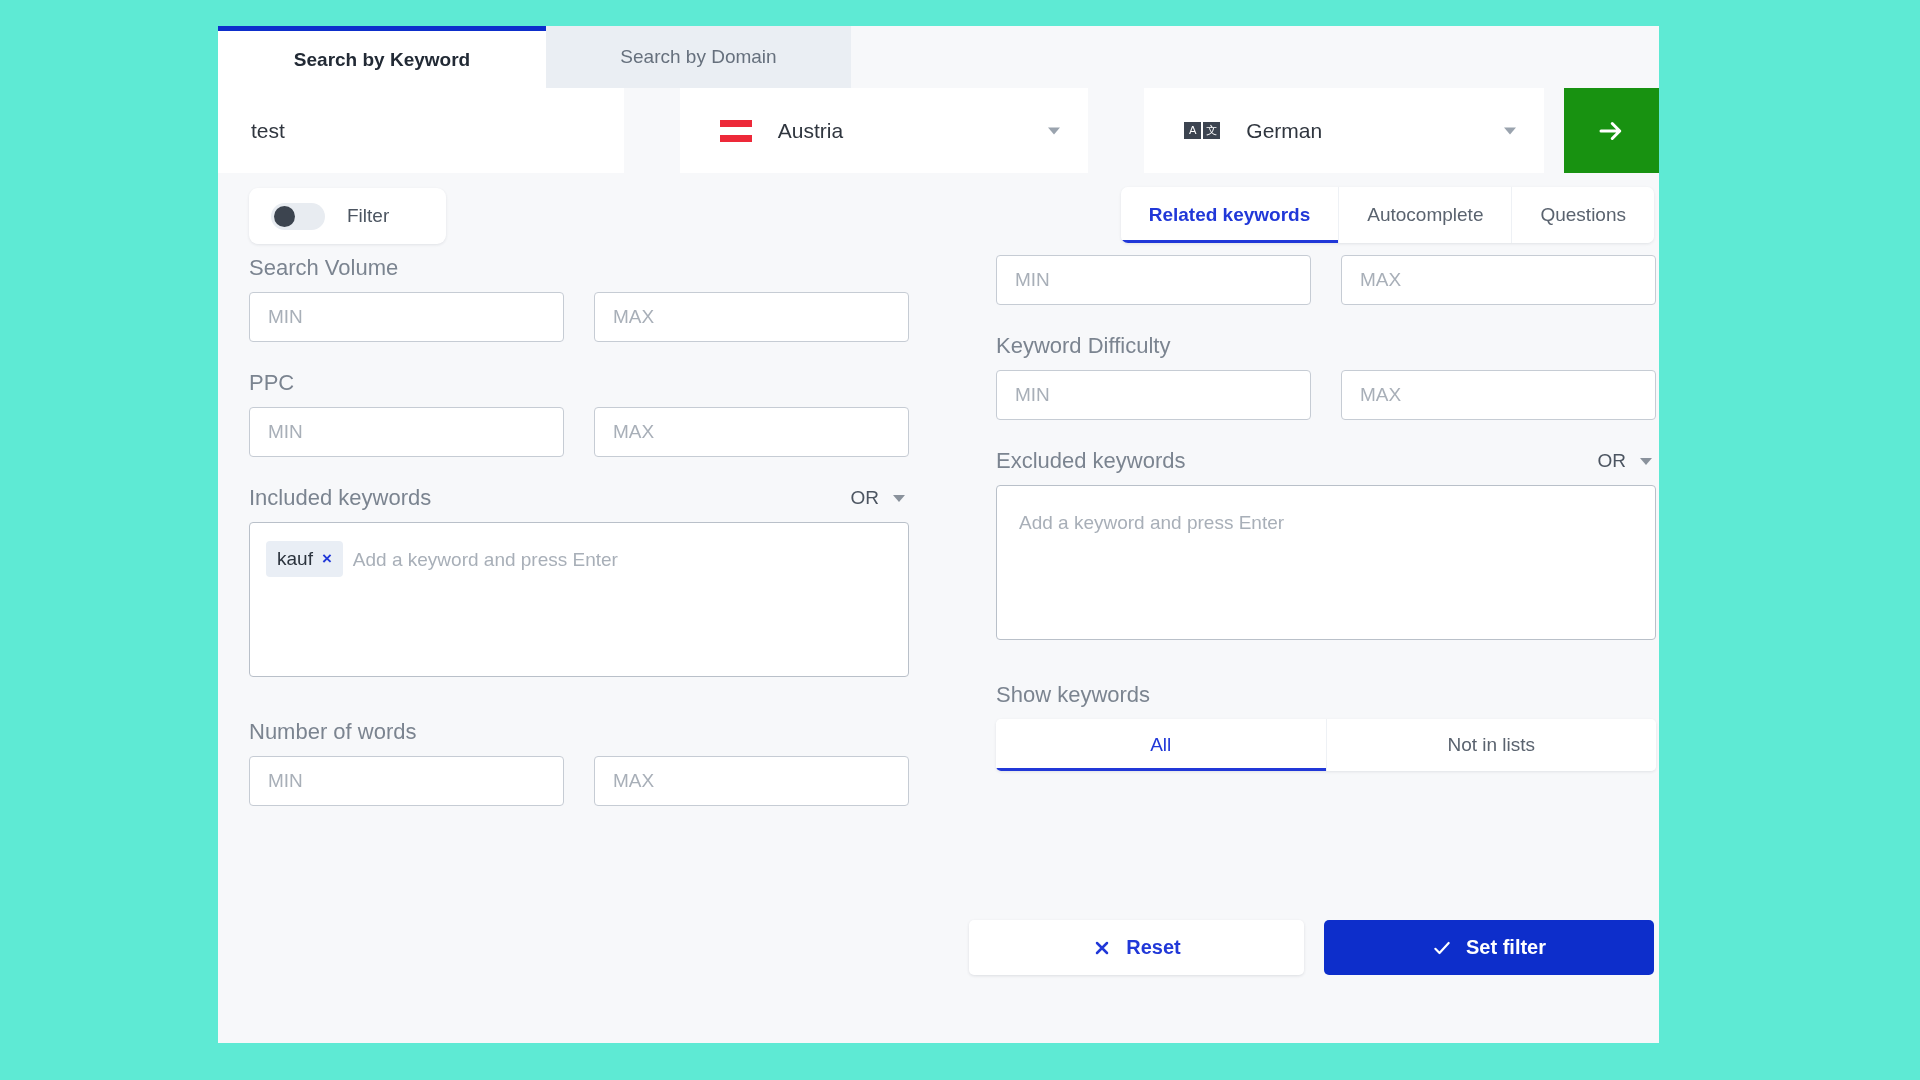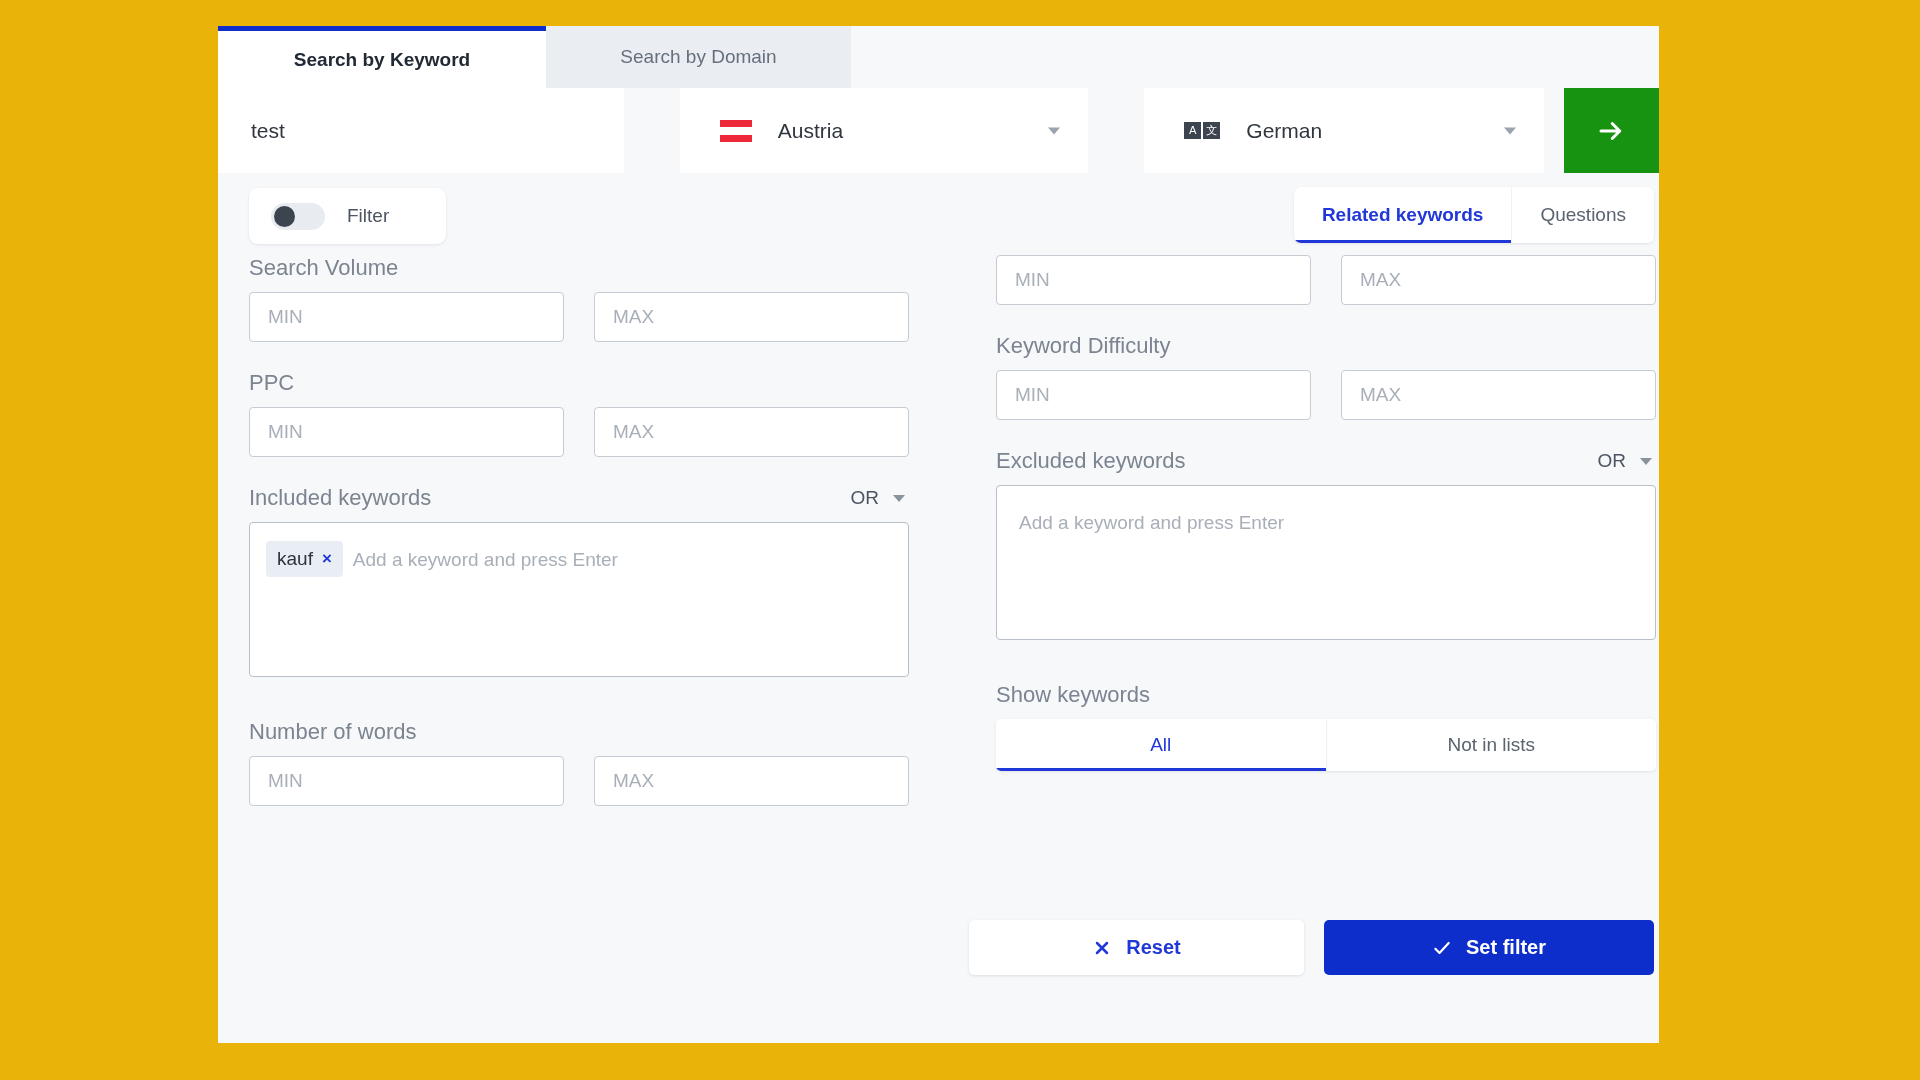--- a/index.html
+++ b/index.html
@@ -3,21 +3,21 @@
 <meta charset="utf-8">
 <style>
   * { box-sizing: border-box; margin: 0; padding: 0; }
   html, body {
     width: 1920px; height: 1080px;
     background: #ffffff;
     font-family: "Liberation Sans", sans-serif;
     -webkit-font-smoothing: antialiased;
   }
 
-  .page { position: relative; width: 1920px; height: 1080px; background:#eab308; }
+  .page { position: relative; width: 1920px; height: 1080px; background:#5eead4; }
 
   
   .panel {
     position: absolute;
     left: 218px; top: 26px;
     width: 1441px; height: 1017px;
     background: #f7f8fa;
   }
 
   
@@ -281,20 +281,23 @@
             <span class="knob"></span>
           </span>
           <span class="lbl">Filter</span>
         </div>
 
         <div class="seg-tabs">
           <div class="seg active">
             <span>Related keywords</span>
           </div>
           <div class="seg">
+            <span>Autocomplete</span>
+          </div>
+          <div class="seg">
             <span>Questions</span>
           </div>
         </div>
       </div>
 
       <div class="cols" style="height:760px;">
 
         <div class="col col-left">
 
           <span class="fld-label">Search Volume</span>

